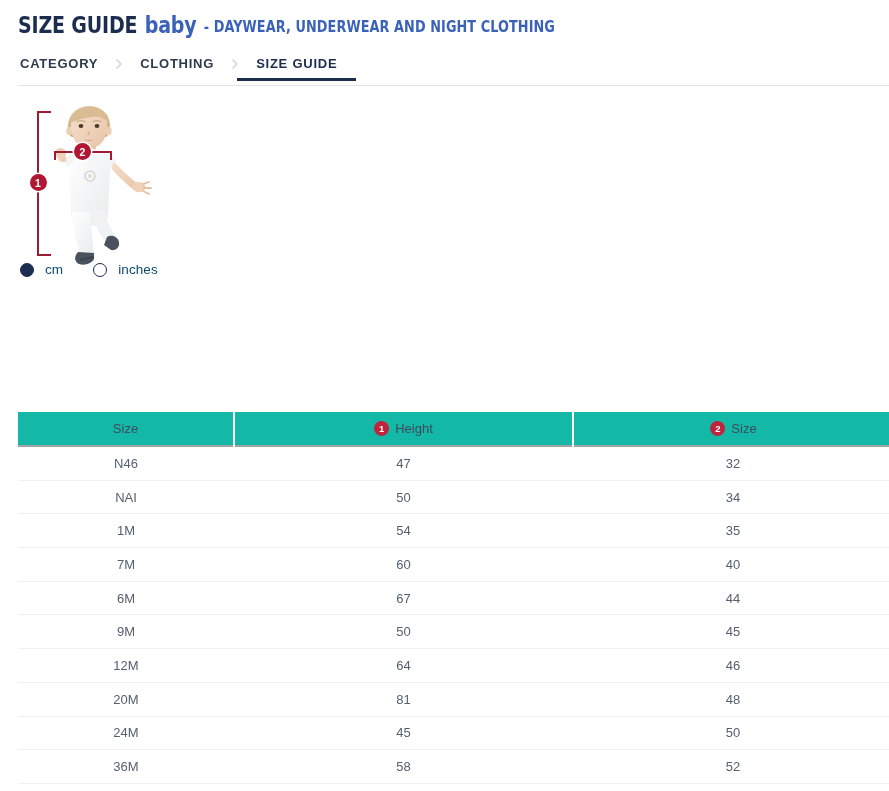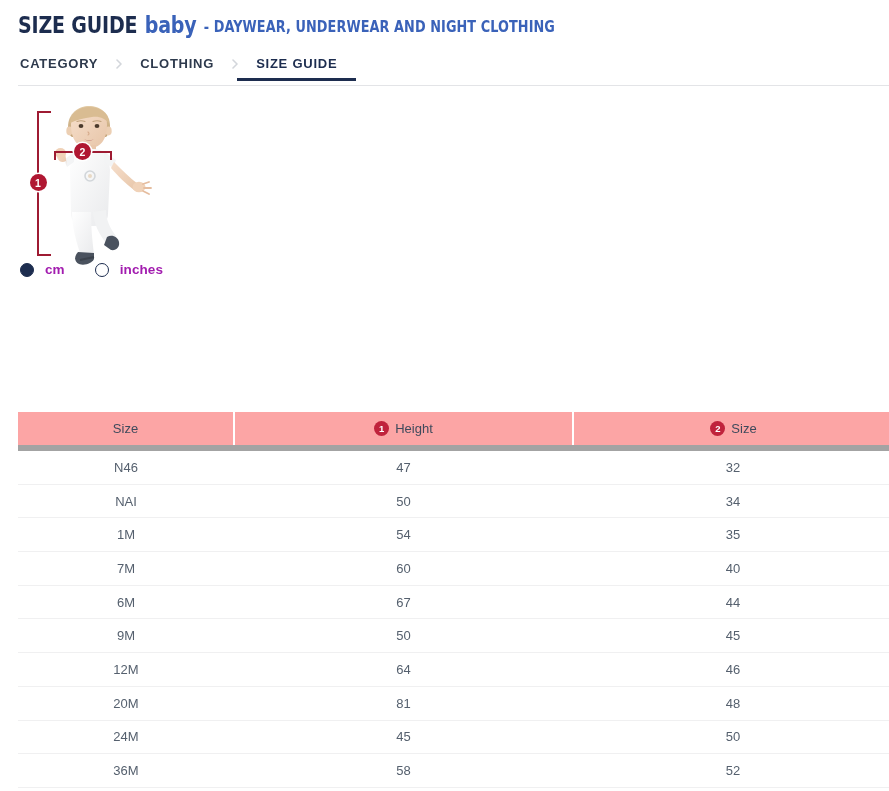--- a/index.html
+++ b/index.html
@@ -203,37 +203,37 @@
     border: 1.6px solid #1d2d4f;
     box-sizing: border-box;
     flex: none;
   }
   .radio.checked {
     background: #1d2d4f;
   }
   .unit-label {
     margin-left: 11px;
     font-size: 13.5px;
-    font-weight: bold;
-    color: #a21caf;
+    font-weight: normal;
+    color: #0c4a6e;
     letter-spacing: 0.1px;
   }
 
   
   .size-table {
     position: absolute;
     left: 18px;
     top: 412px;
     right: 0;
     border-collapse: collapse;
     width: 871px;
     table-layout: fixed;
   }
   .size-table thead th {
-    background: #fca5a5;
+    background: #14b8a6;
     height: 33px;
     font-size: 13px;
     font-weight: normal;
     color: #3f4a5c;
     text-align: center;
     border-right: 2px solid #ffffff;
     padding: 0;
     vertical-align: middle;
   }
   .size-table thead th:last-child { border-right: none; }
@@ -259,21 +259,21 @@
   .size-table tbody td {
     height: 32.7px;
     font-size: 13px;
     color: #55606e;
     text-align: center;
     border-bottom: 1px solid #f0f0f1;
     padding: 0;
     vertical-align: middle;
   }
   .size-table tbody tr:first-child td {
-    border-top: 6px solid #a3a3a3;
+    border-top: 2px solid #a3a3a3;
   }
   .col-size { width: 215px; }
   .col-height { width: 337px; }
   .col-chest { width: 319px; }
 </style>
 </head>
 <body>
 
 <div class="page-header">
   <div class="title-line">

